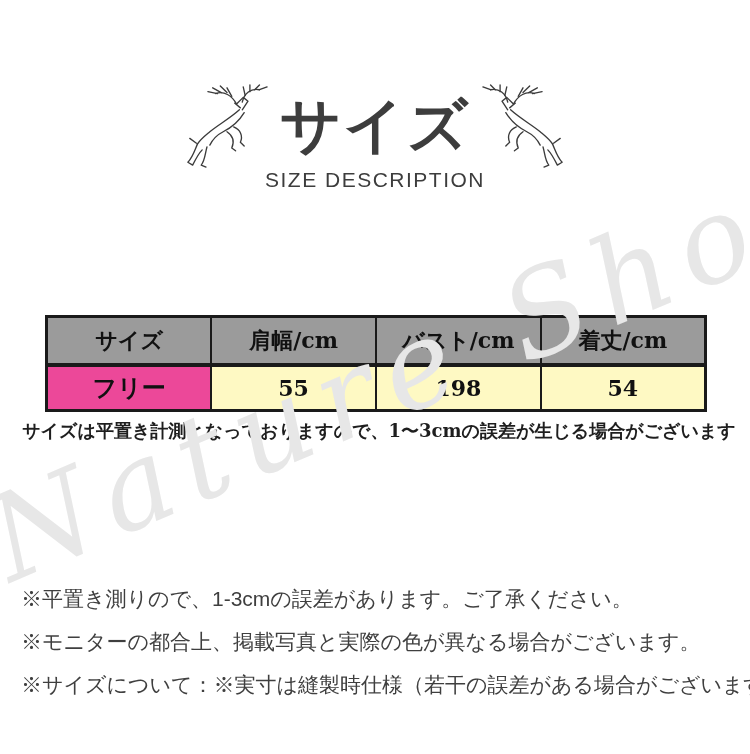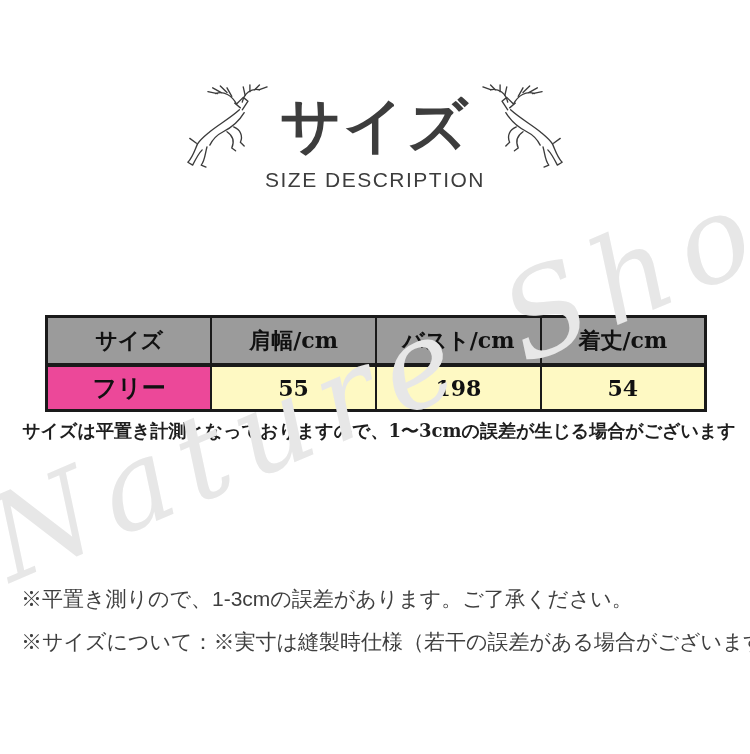--- a/index.html
+++ b/index.html
@@ -136,16 +136,17 @@
         <td>198</td>
         <td>54</td>
       </tr>
     </tbody>
   </table>
 
   <div class="table-note">サイズは平置き計測となっておりますので、1〜3cmの誤差が生じる場合がございます</div>
 
   <div class="disclaimers">
     <p>※平置き測りので、1-3cmの誤差があります。ご了承ください。</p>
+    <p>※モニターの都合上、掲載写真と実際の色が異なる場合がございます。</p>
     <p>※サイズについて：※実寸は縫製時仕様（若干の誤差がある場合がございます）</p>
   </div>
 
 </div>
 
 </body></html>

